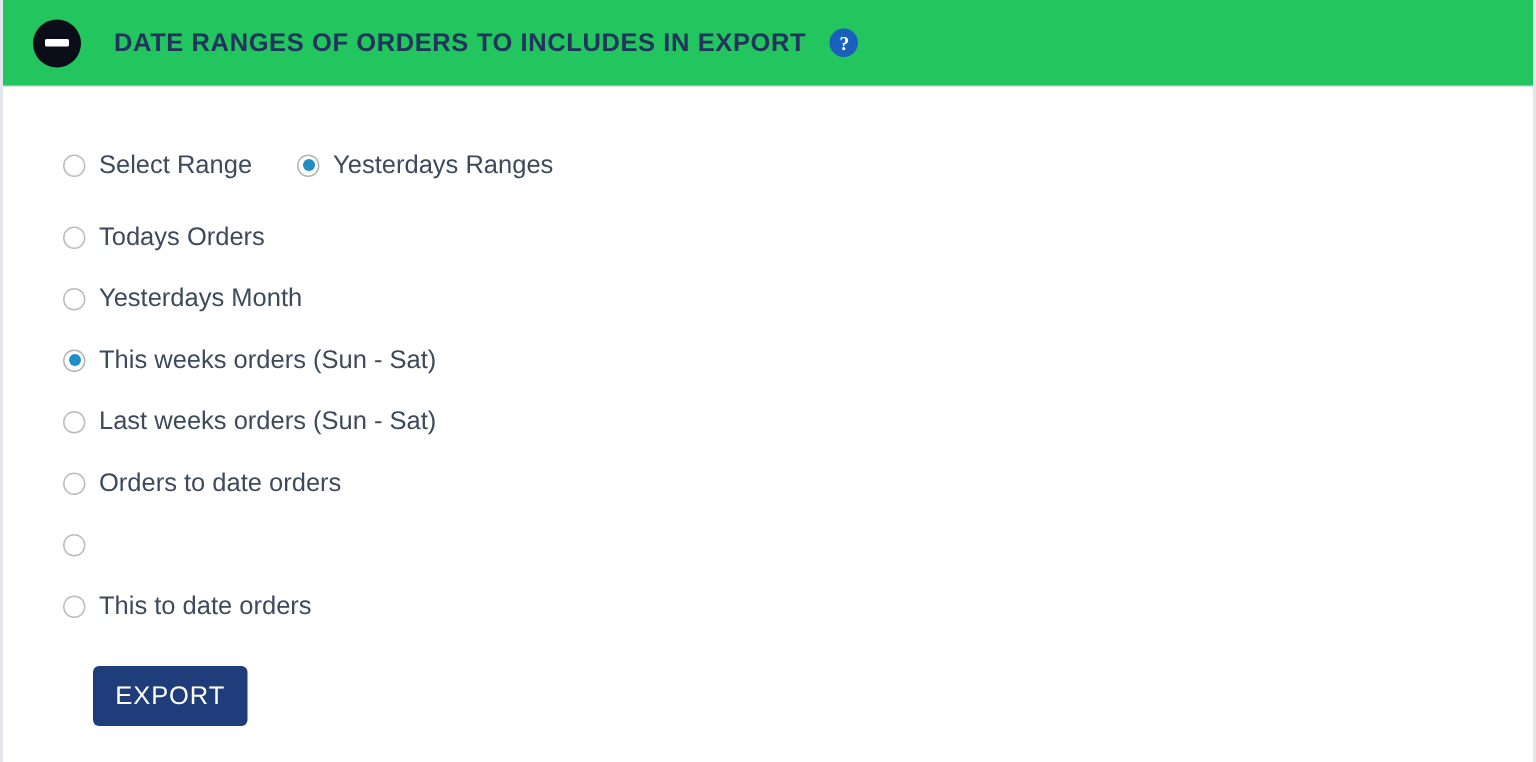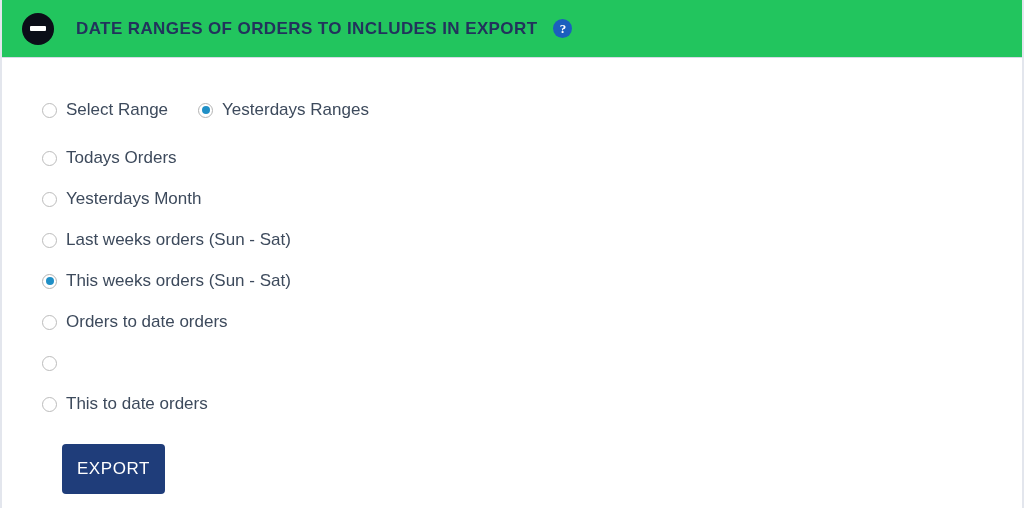--- a/index.html
+++ b/index.html
@@ -133,21 +133,21 @@
   }
   .options-list .radio-item {
     height: 24px;
     margin-bottom: 17px;
   }
 
   .export-button {
     margin-top: 11px;
     margin-left: 60px;
     width: 103px;
-    height: 50px;
+    height: 40px;
     background: #1f3d7a;
     color: #ffffff;
     font-size: 17px;
     font-weight: normal;
     letter-spacing: 0.6px;
     border: none;
     border-radius: 4px;
     cursor: pointer;
     font-family: "Liberation Sans", sans-serif;
   }
@@ -184,31 +184,31 @@
         <span class="radio"></span>
         <span class="radio-label">Todays Orders</span>
       </div>
 
       <div class="radio-item">
         <span class="radio"></span>
         <span class="radio-label">Yesterdays Month</span>
       </div>
 
       <div class="radio-item">
-        <span class="radio"></span>
-        <span class="radio-label">Last weeks orders (Sun - Sat)</span>
-      </div>
-
-      <div class="radio-item">
         <span class="radio checked"></span>
         <span class="radio-label">This weeks orders (Sun - Sat)</span>
       </div>
 
       <div class="radio-item">
         <span class="radio"></span>
+        <span class="radio-label">Last weeks orders (Sun - Sat)</span>
+      </div>
+
+      <div class="radio-item">
+        <span class="radio"></span>
         <span class="radio-label">Orders to date orders</span>
       </div>
 
       <div class="radio-item">
         <span class="radio"></span>
       </div>
 
       <div class="radio-item">
         <span class="radio"></span>
         <span class="radio-label">This to date orders</span>

